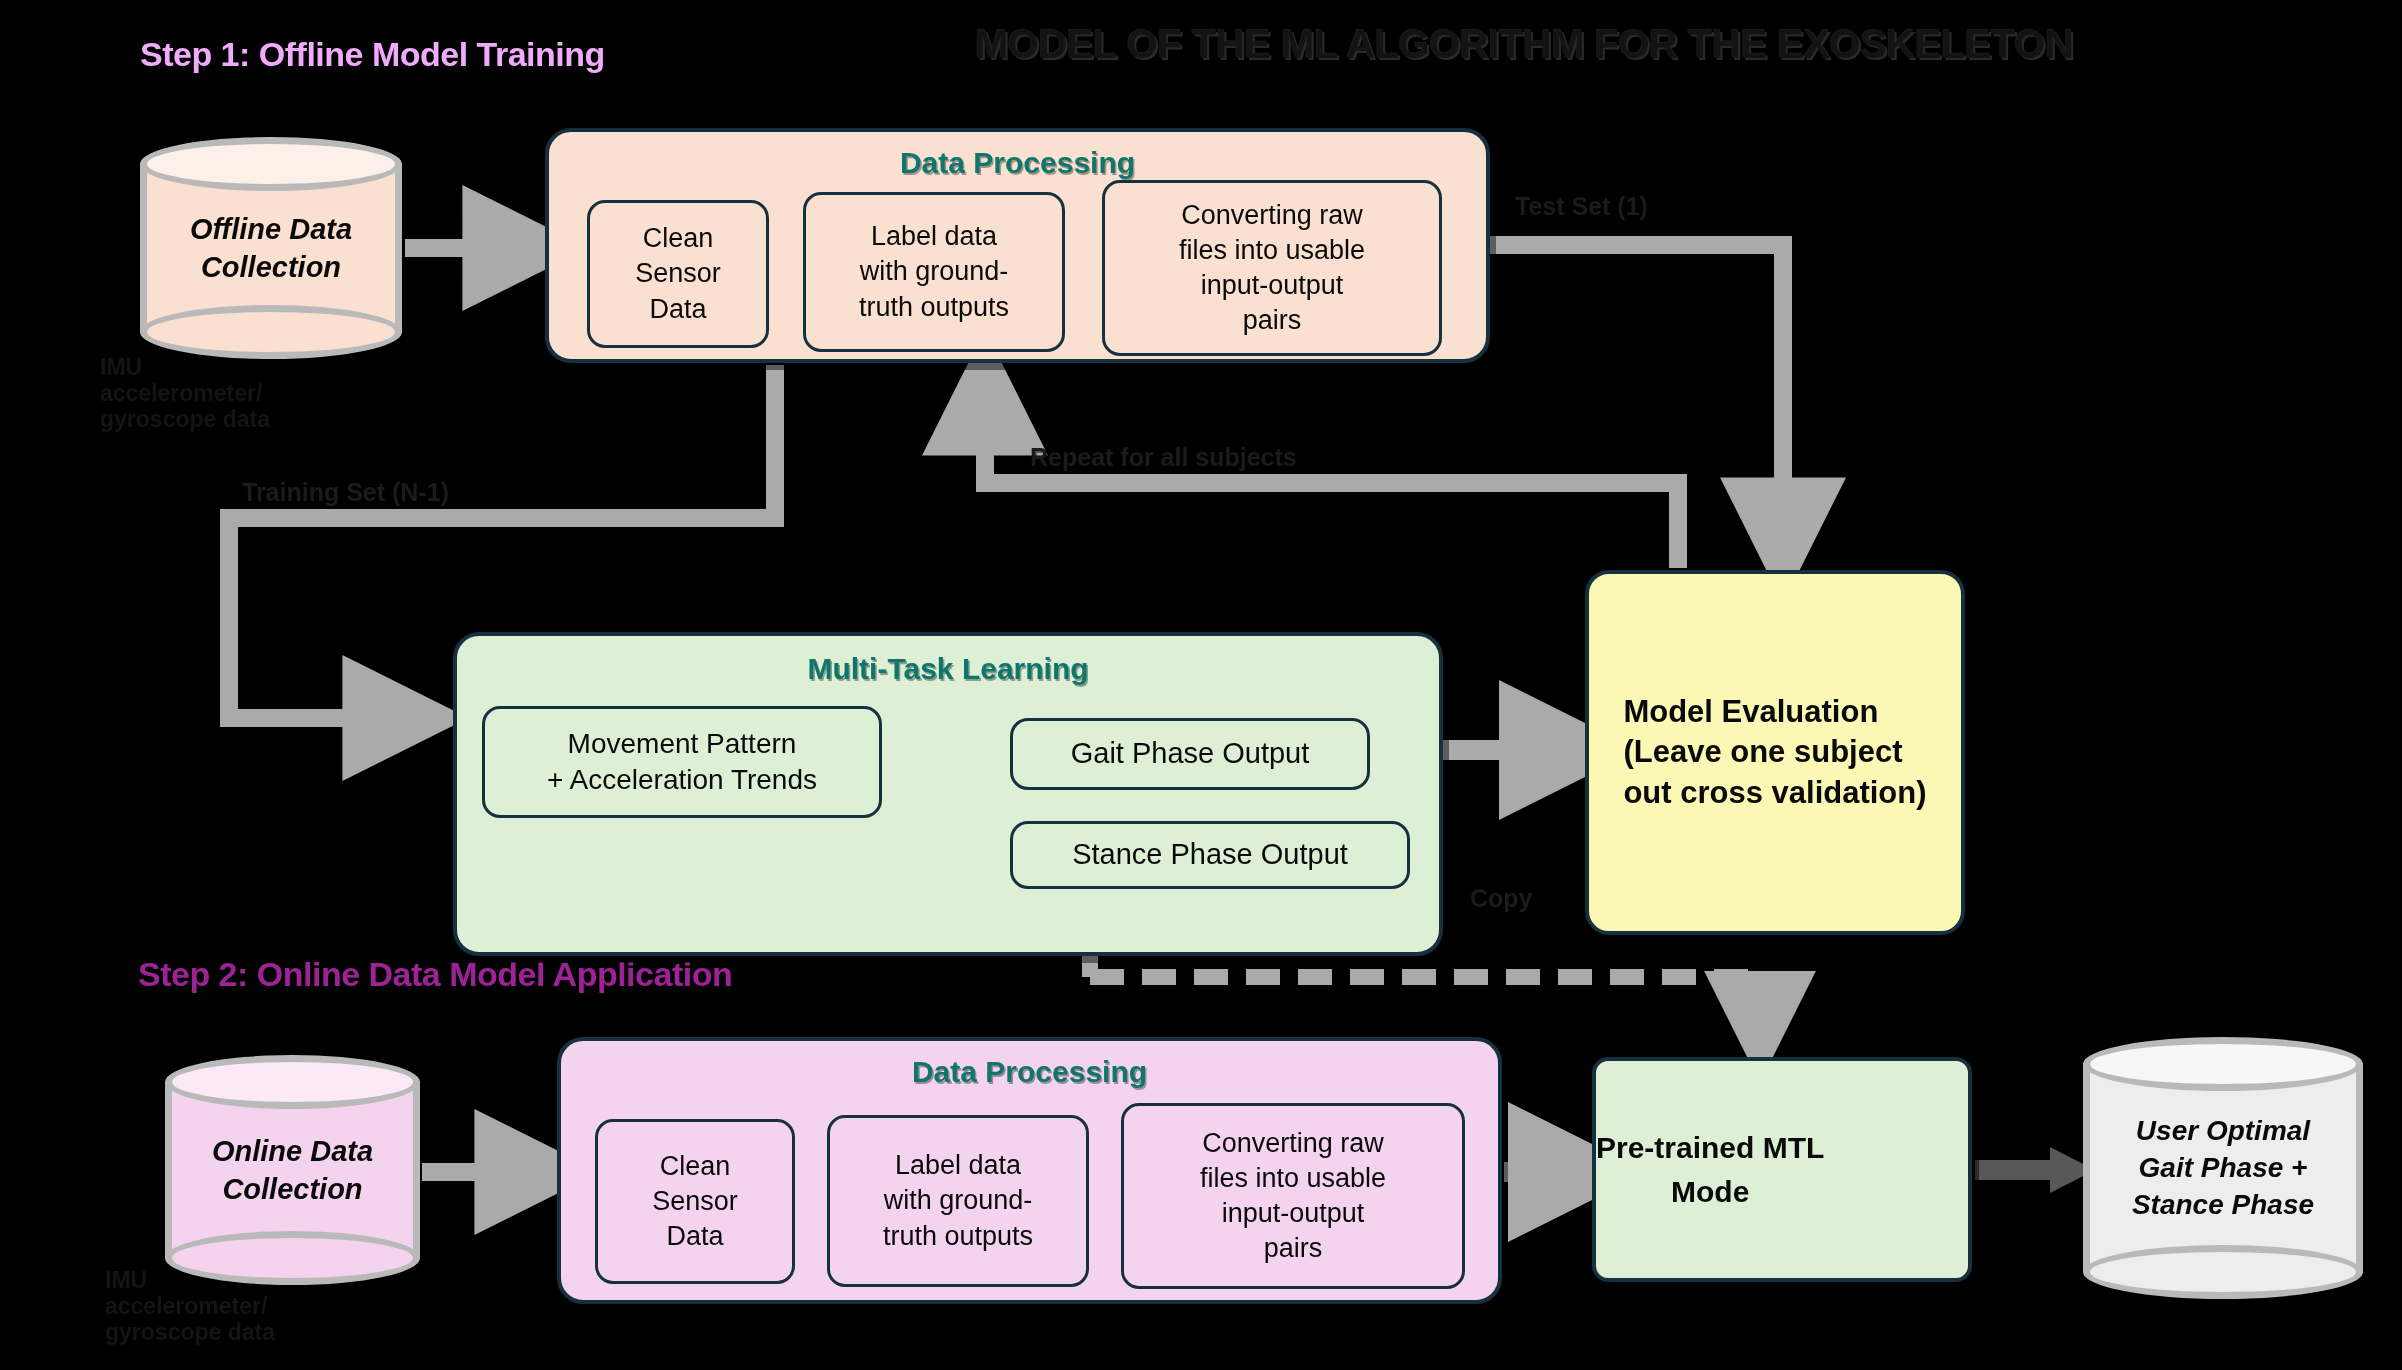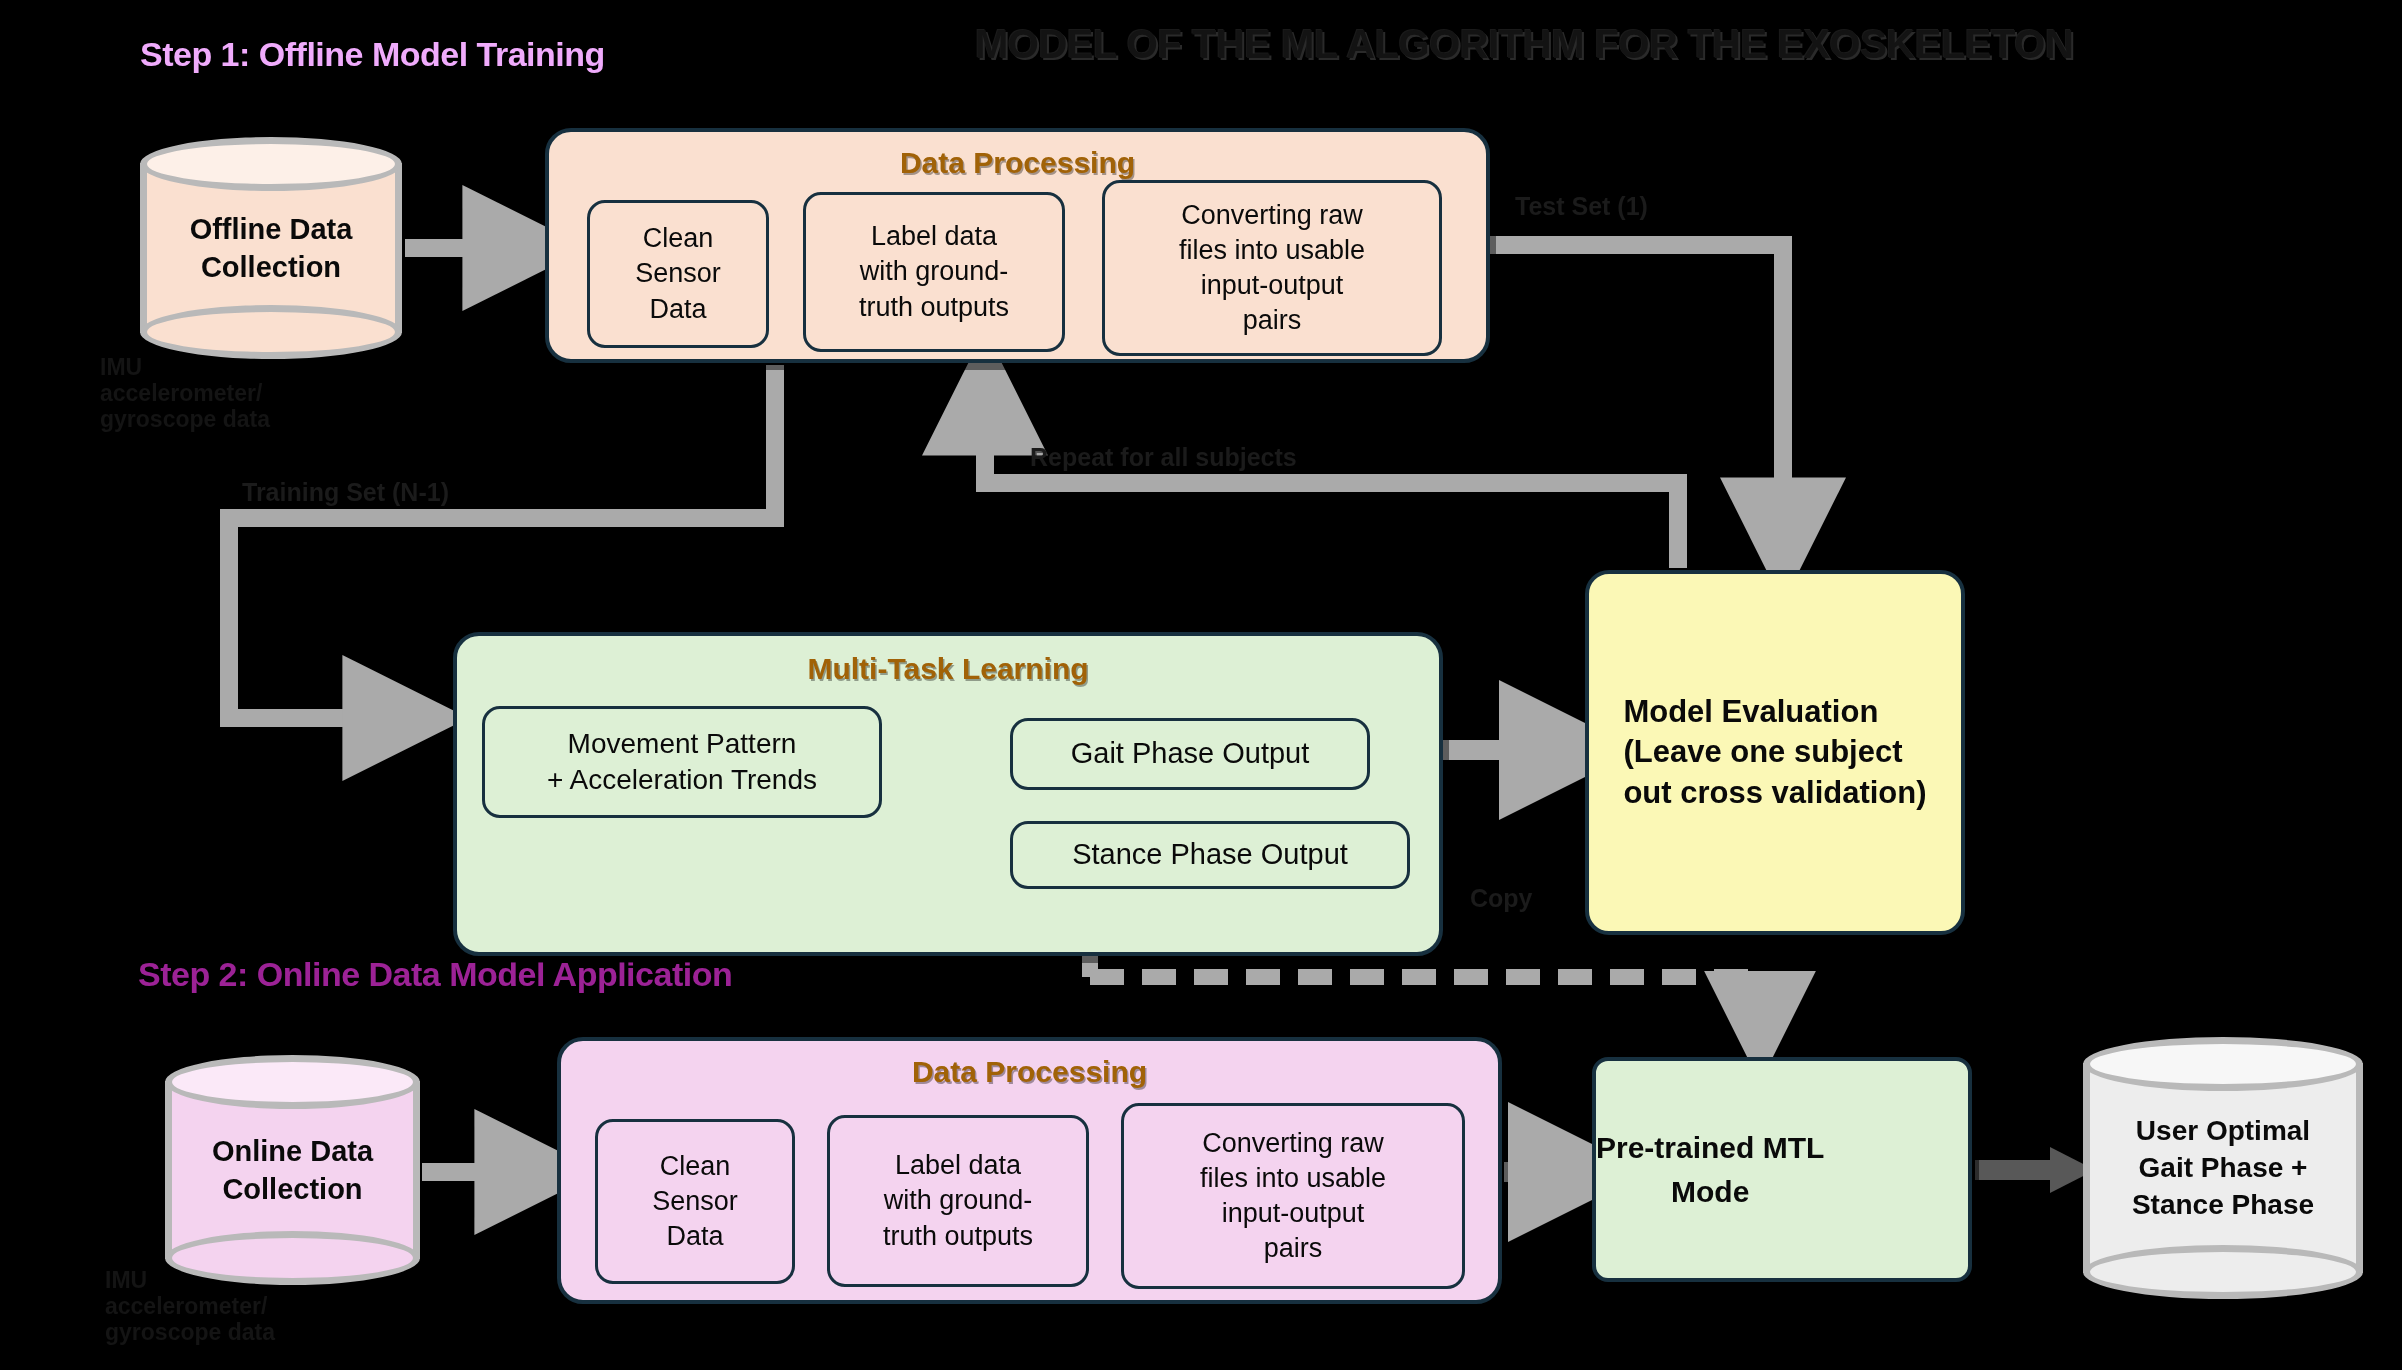--- a/index.html
+++ b/index.html
@@ -22,33 +22,33 @@
     text-shadow:2px 2px 0 #2a2a2a, -1px -1px 0 #1a1a1a;
   }
 
   
   .panel{
     border:4px solid #17303f;border-radius:26px;
     box-shadow:6px 7px 0 rgba(0,0,0,.45);
   }
   .panel-title{
     position:absolute;left:0;right:0;text-align:center;
-    font-size:30px;font-weight:bold;color:#a16207;
+    font-size:30px;font-weight:bold;color:#0f766e;
     text-shadow:1.5px 1.5px 0 rgba(0,0,0,.35);
   }
   .subbox{
     position:absolute;box-sizing:border-box;
     border:3.5px solid #17303f;border-radius:18px;
     display:flex;align-items:center;justify-content:center;
     text-align:center;font-size:27px;line-height:1.30;color:#0a0a0a;
     padding:4px 8px;
   }
 
   
-  .cyl{position:absolute;}
+  .cyl{position:absolute;font-style:italic;}
   .cyl .body{
     position:absolute;left:0;right:0;top:26px;bottom:26px;
     border-left:7px solid #b9b9b9;border-right:7px solid #b9b9b9;
   }
   .cyl .top{
     position:absolute;left:0;right:0;top:0;height:54px;border-radius:50%;
     border:7px solid #b9b9b9;box-sizing:border-box;
   }
   .cyl .bot{
     position:absolute;left:0;right:0;bottom:0;height:54px;border-radius:50%;

